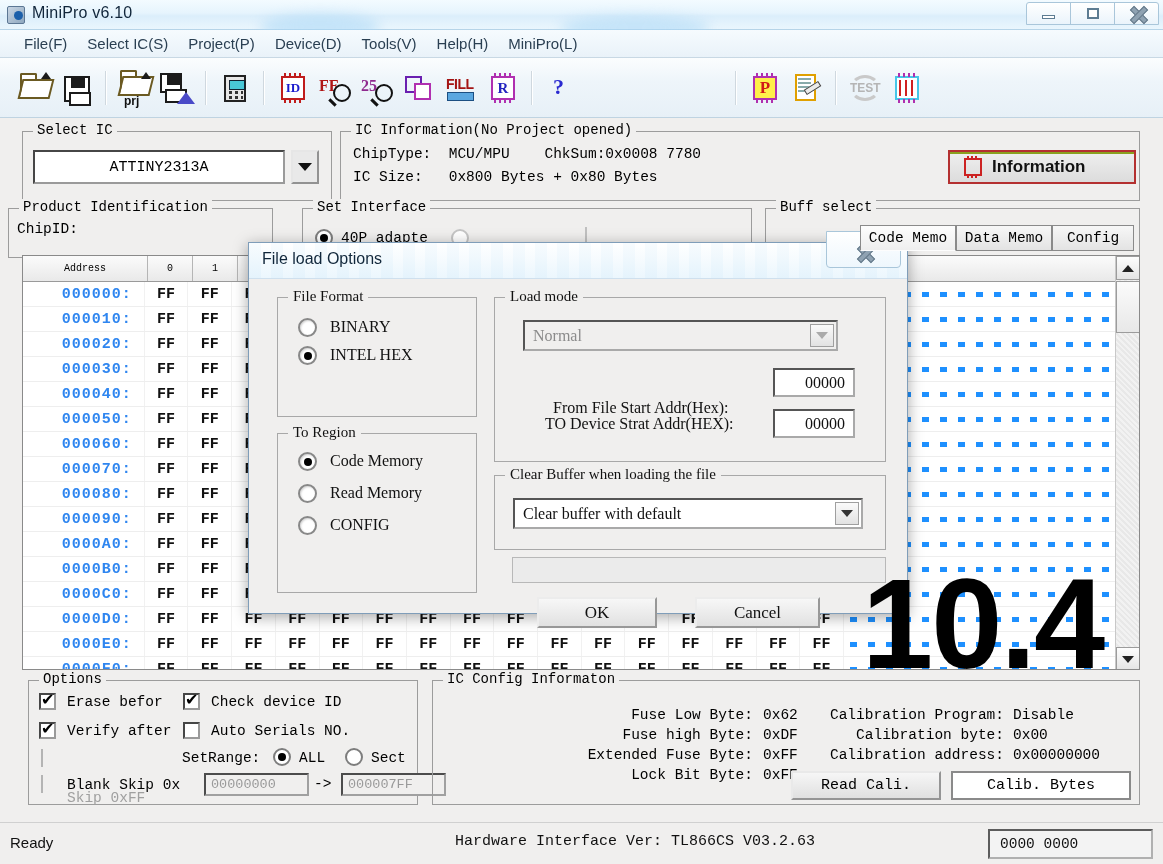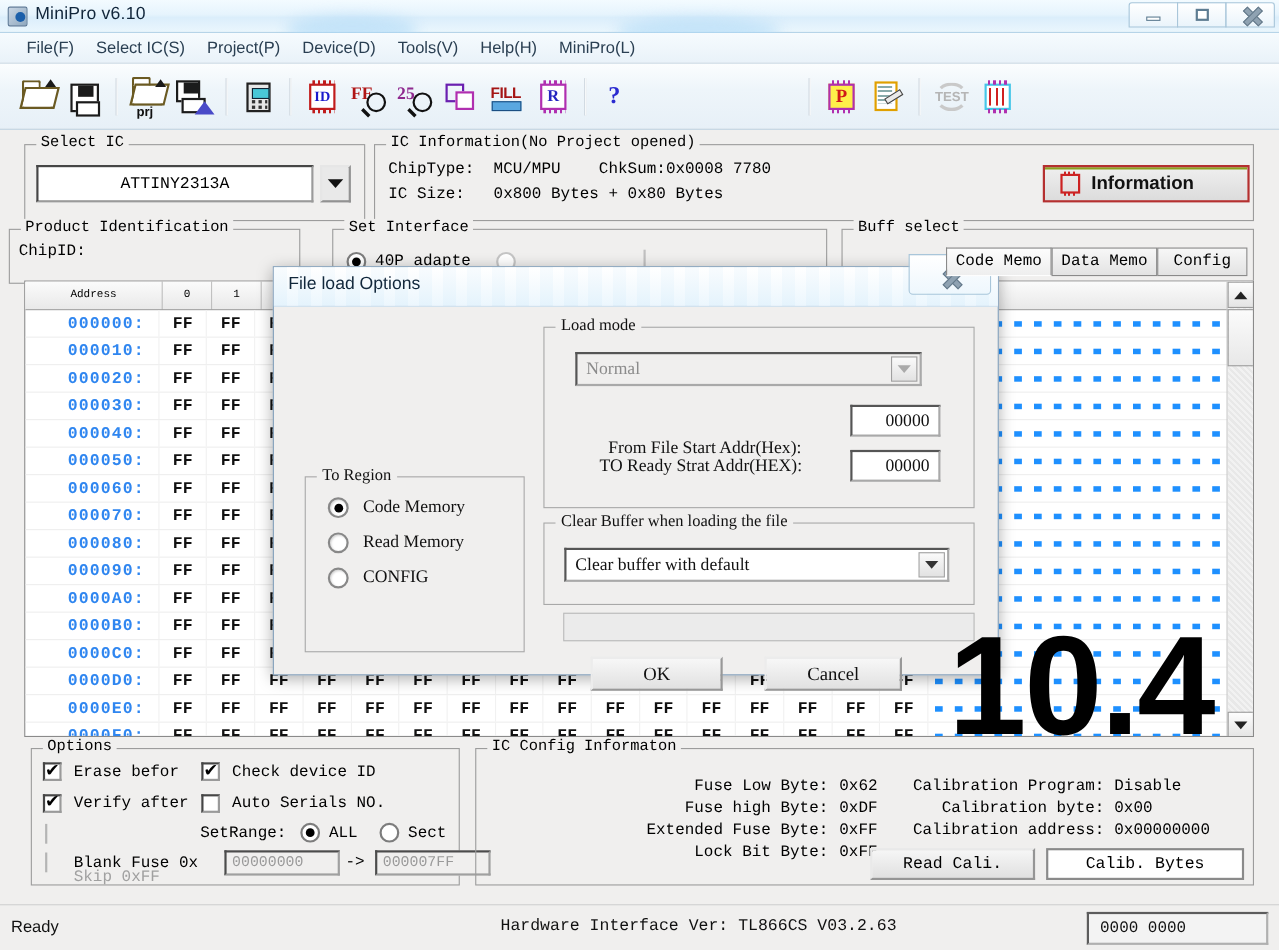--- a/index.html
+++ b/index.html
@@ -1235,21 +1235,21 @@
 
     <span class="chk flat" style="left:12px;top:68px;height:18px;"></span>
     <span class="optlbl dim" style="left:38px;top:69px;">Skip 0xFF</span>
     <span class="optlbl" style="left:153px;top:69px;">SetRange:</span>
     <span class="radio on" style="left:244px;top:67px;"></span>
     <span class="optlbl" style="left:270px;top:69px;">ALL</span>
     <span class="radio" style="left:316px;top:67px;"></span>
     <span class="optlbl" style="left:342px;top:69px;">Sect</span>
 
     <span class="chk flat" style="left:12px;top:94px;height:18px;"></span>
-    <span class="optlbl" style="left:38px;top:96px;">Blank Fuse 0x</span>
+    <span class="optlbl" style="left:38px;top:96px;">Blank Skip 0x</span>
     <span class="tinput" style="left:175px;top:92px;width:105px;height:23px;">00000000</span>
     <span class="optlbl" style="left:285px;top:95px;">-&gt;</span>
     <span class="tinput" style="left:312px;top:92px;width:105px;height:23px;">000007FF</span>
   </div>
 
   <div class="group" style="left:432px;top:680px;width:708px;height:125px;">
     <span class="glabel">IC Config Informaton</span>
     <span class="optlbl" style="left:80px;top:26px;width:240px;text-align:right;">Fuse Low Byte:</span>
     <span class="optlbl" style="left:330px;top:26px;">0x62</span>
     <span class="optlbl" style="left:80px;top:46px;width:240px;text-align:right;">Fuse high Byte:</span>
@@ -1281,20 +1281,27 @@
   <div class="dialog">
     <div class="dlg-title">
       <span class="t">File load Options</span>
     </div>
     <div class="dlg-close">
       <span class="gl-close"></span>
     </div>
 
     <div class="dlg-body">
 
+      <div class="dgroup" style="left:20px;top:12px;width:200px;height:120px;">
+        <span class="dlabel">File Format</span>
+        <span class="dradio" style="left:20px;top:20px;"></span>
+        <span class="dtext" style="left:52px;top:20px;">BINARY</span>
+        <span class="dradio on" style="left:20px;top:48px;"></span>
+        <span class="dtext" style="left:52px;top:48px;">INTEL HEX</span>
+      </div>
 
       <div class="dgroup" style="left:20px;top:148px;width:200px;height:160px;">
         <span class="dlabel">To Region</span>
         <span class="dradio on" style="left:20px;top:18px;"></span>
         <span class="dtext" style="left:52px;top:18px;">Code Memory</span>
         <span class="dradio" style="left:20px;top:50px;"></span>
         <span class="dtext" style="left:52px;top:50px;">Read Memory</span>
         <span class="dradio" style="left:20px;top:82px;"></span>
         <span class="dtext" style="left:52px;top:82px;">CONFIG</span>
       </div>
@@ -1302,21 +1309,21 @@
       <div class="dgroup" style="left:237px;top:12px;width:392px;height:165px;">
         <span class="dlabel">Load mode</span>
         <div class="dcombo" style="left:28px;top:22px;width:315px;height:31px;">
           <span>Normal</span>
           <span class="dbtn">
               <span class="dcaret dim"></span>
             </span>
         </div>
         <span class="dtext" style="left:58px;top:76px;margin-top:25px;">From File Start Addr(Hex):</span>
         <div class="dfield" style="left:278px;top:70px;width:82px;height:29px;">00000</div>
-        <span class="dtext" style="left:50px;top:117px;">TO Ready Strat Addr(HEX):</span>
+        <span class="dtext" style="left:50px;top:117px;">TO Device Strat Addr(HEX):</span>
         <div class="dfield" style="left:278px;top:111px;width:82px;height:29px;">00000</div>
       </div>
 
       <div class="dgroup" style="left:237px;top:190px;width:392px;height:75px;">
         <span class="dlabel">Clear Buffer when loading the file</span>
         <div class="dcombo enabled" style="left:18px;top:22px;width:350px;height:31px;">
           <span>Clear buffer with default</span>
           <span class="dbtn">
               <span class="dcaret"></span>
             </span>

